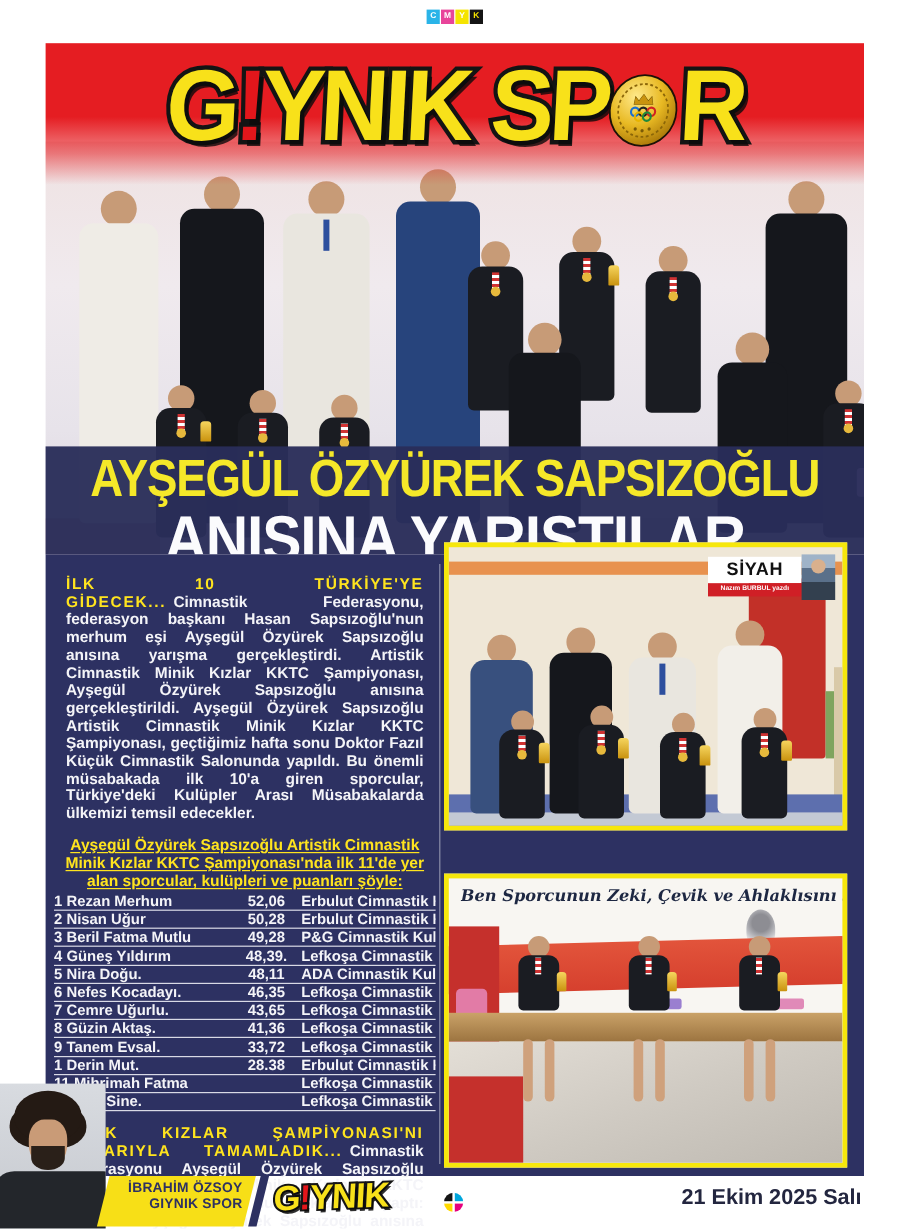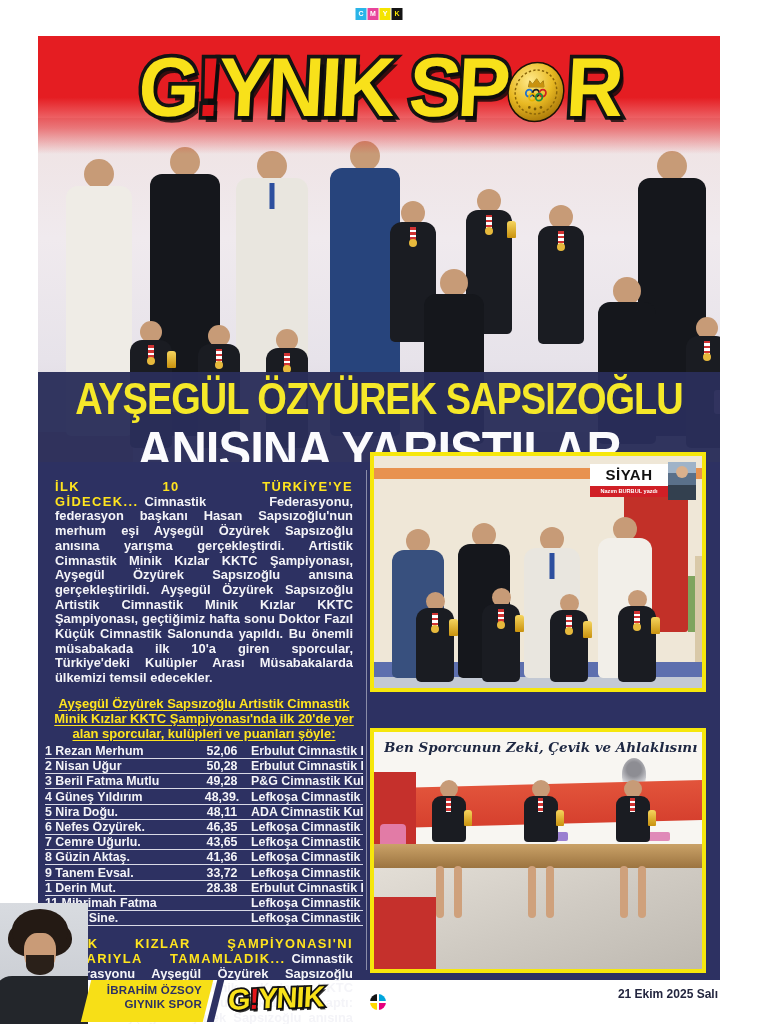--- a/index.html
+++ b/index.html
@@ -134,21 +134,21 @@
       font-weight:700;font-size:29px;letter-spacing:-1px;color:#f8e11a;
       -webkit-text-stroke:3.5px #141414;paint-order:stroke fill;text-shadow:2px 3px 0 rgba(10,10,10,.85);
       transform:skewX(-5deg) rotate(-2deg);}
   #footer-logo .excl{color:#e3161b;}
 
   #reg-mark{position:absolute;left:370px;top:994px;width:16px;height:16px;border-radius:50%;
       background:conic-gradient(#00a6dd 0 90deg,#e6007e 90deg 180deg,#ffd900 180deg 270deg,#141414 270deg 360deg);}
   #reg-mark::before{content:"";position:absolute;left:7px;top:-2px;width:2px;height:20px;background:#fff;}
   #reg-mark::after{content:"";position:absolute;top:7px;left:-2px;height:2px;width:20px;background:#fff;}
 
-  #page-date{position:absolute;right:40px;top:987px;font-weight:700;font-size:12px;color:#23263f;}
+  #page-date{position:absolute;right:40px;top:987px;font-weight:700;font-size:18px;color:#23263f;}
 </style>
 </head>
 <body>
 
 <div id="page">
 
   <div id="cmyk-mark">
     <span class="sq-c">C</span>
     <span class="sq-m">M</span>
     <span class="sq-y">Y</span>
@@ -260,21 +260,21 @@
   </div>
 
   <div id="panel">
     <div id="col-divider"></div>
 
     <div id="left-col">
       <p class="para">
         <span class="lead">İLK 10 TÜRKİYE'YE GİDECEK...</span><span>Cimnastik Federasyonu, federasyon başkanı Hasan Sapsızoğlu'nun merhum eşi Ayşegül Özyürek Sapsızoğlu anısına yarışma gerçekleştirdi.  Artistik Cimnastik Minik Kızlar KKTC Şampiyonası, Ayşegül Özyürek Sapsızoğlu anısına gerçekleştirildi. Ayşegül Özyürek Sapsızoğlu Artistik Cimnastik Minik Kızlar KKTC Şampiyonası, geçtiğimiz hafta sonu Doktor Fazıl Küçük Cimnastik Salonunda yapıldı. Bu önemli müsabakada ilk 10'a giren sporcular, Türkiye'deki Kulüpler Arası Müsabakalarda ülkemizi temsil edecekler.</span>
       </p>
 
-      <div id="table-intro">Ayşegül Özyürek Sapsızoğlu Artistik Cimnastik Minik Kızlar KKTC Şampiyonası'nda ilk 20'de yer alan sporcular, kulüpleri ve puanları şöyle:</div>
+      <div id="table-intro">Ayşegül Özyürek Sapsızoğlu Artistik Cimnastik Minik Kızlar KKTC Şampiyonası'nda ilk 11'de yer alan sporcular, kulüpleri ve puanları şöyle:</div>
 
       <div id="standings-table">
         <div class="trow">
             <span class="tname"><span>1</span> <span>Rezan Merhum</span></span>
             <span class="tscore">52,06</span>
             <span class="tclub">Erbulut Cimnastik Kulübü</span>
           </div>
         <div class="trow">
             <span class="tname"><span>2</span> <span>Nisan Uğur</span></span>
             <span class="tscore">50,28</span>
@@ -289,21 +289,21 @@
             <span class="tname"><span>4</span> <span>Güneş Yıldırım</span></span>
             <span class="tscore">48,39.</span>
             <span class="tclub">Lefkoşa Cimnastik Kulübü</span>
           </div>
         <div class="trow">
             <span class="tname"><span>5</span> <span>Nira Doğu.</span></span>
             <span class="tscore">48,11</span>
             <span class="tclub">ADA Cimnastik Kulübü</span>
           </div>
         <div class="trow">
-            <span class="tname"><span>6</span> <span>Nefes Özyürek.</span></span>
+            <span class="tname"><span>6</span> <span>Nefes Kocadayı.</span></span>
             <span class="tscore">46,35</span>
             <span class="tclub">Lefkoşa Cimnastik Kulübü</span>
           </div>
         <div class="trow">
             <span class="tname"><span>7</span> <span>Cemre Uğurlu.</span></span>
             <span class="tscore">43,65</span>
             <span class="tclub">Lefkoşa Cimnastik Kulübü</span>
           </div>
         <div class="trow">
             <span class="tname"><span>8</span> <span>Güzin Aktaş.</span></span>

